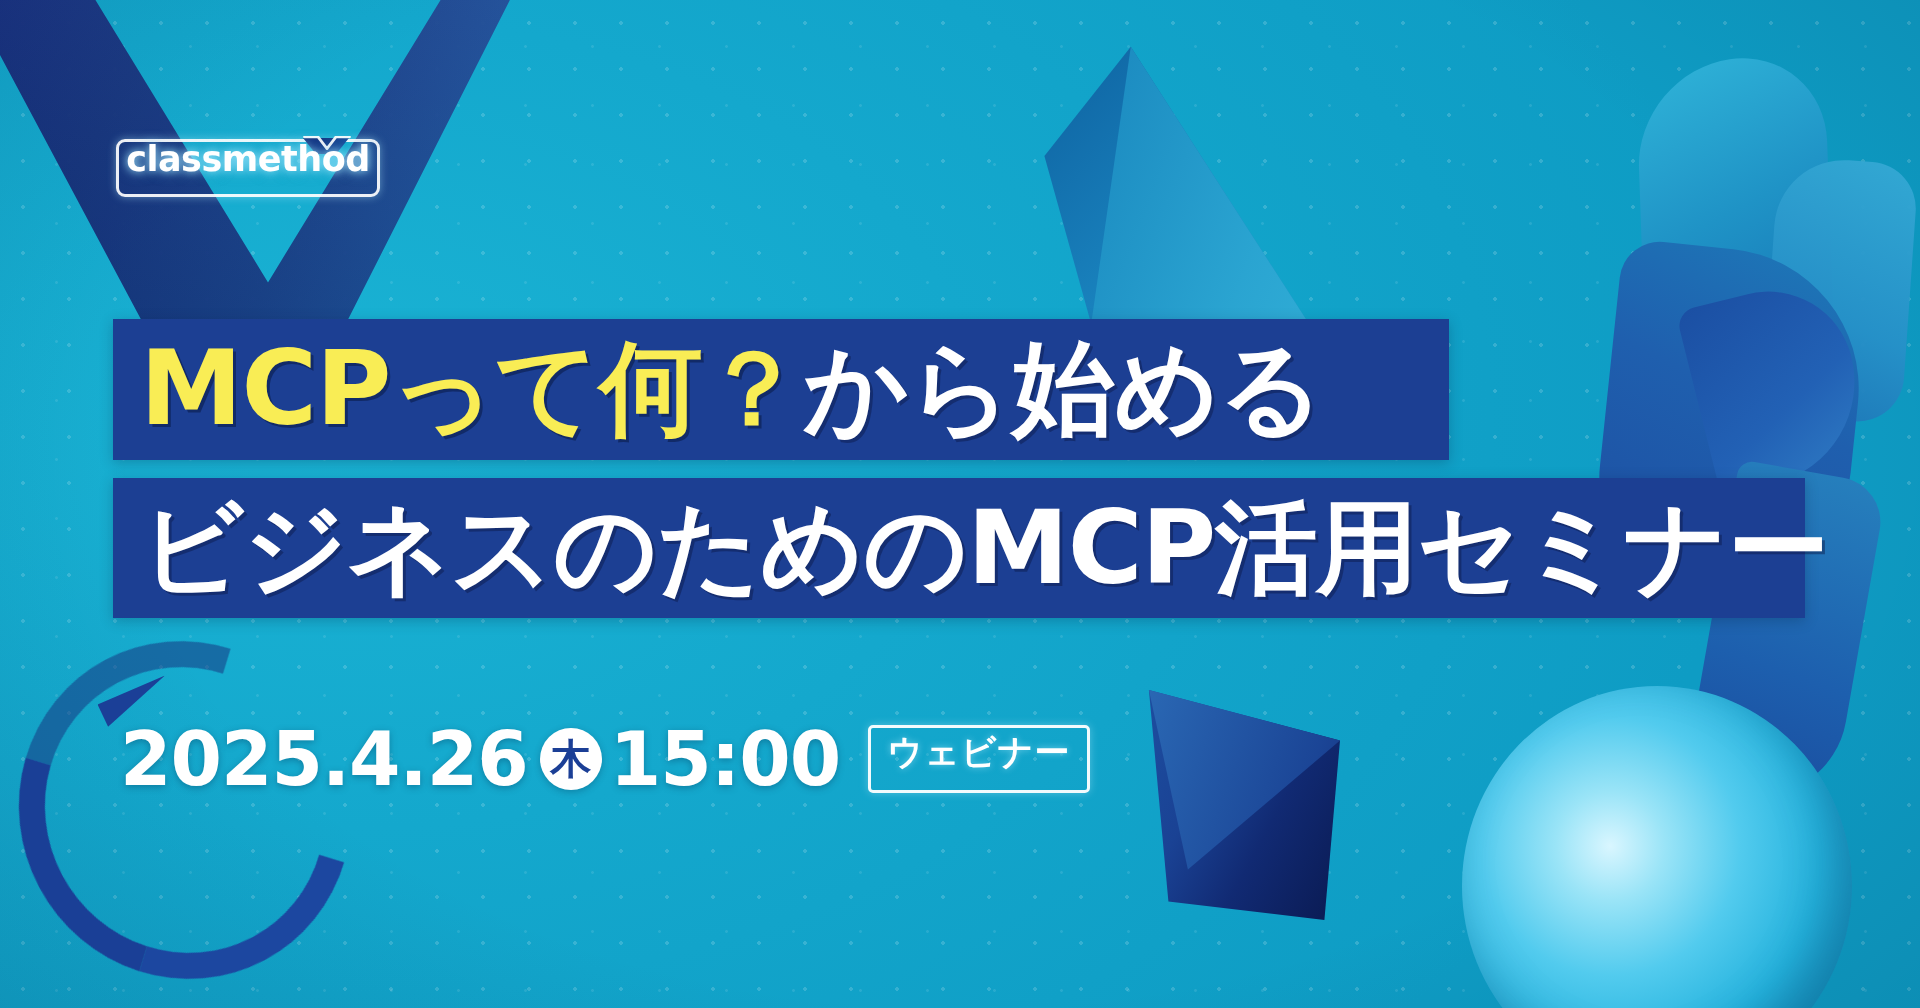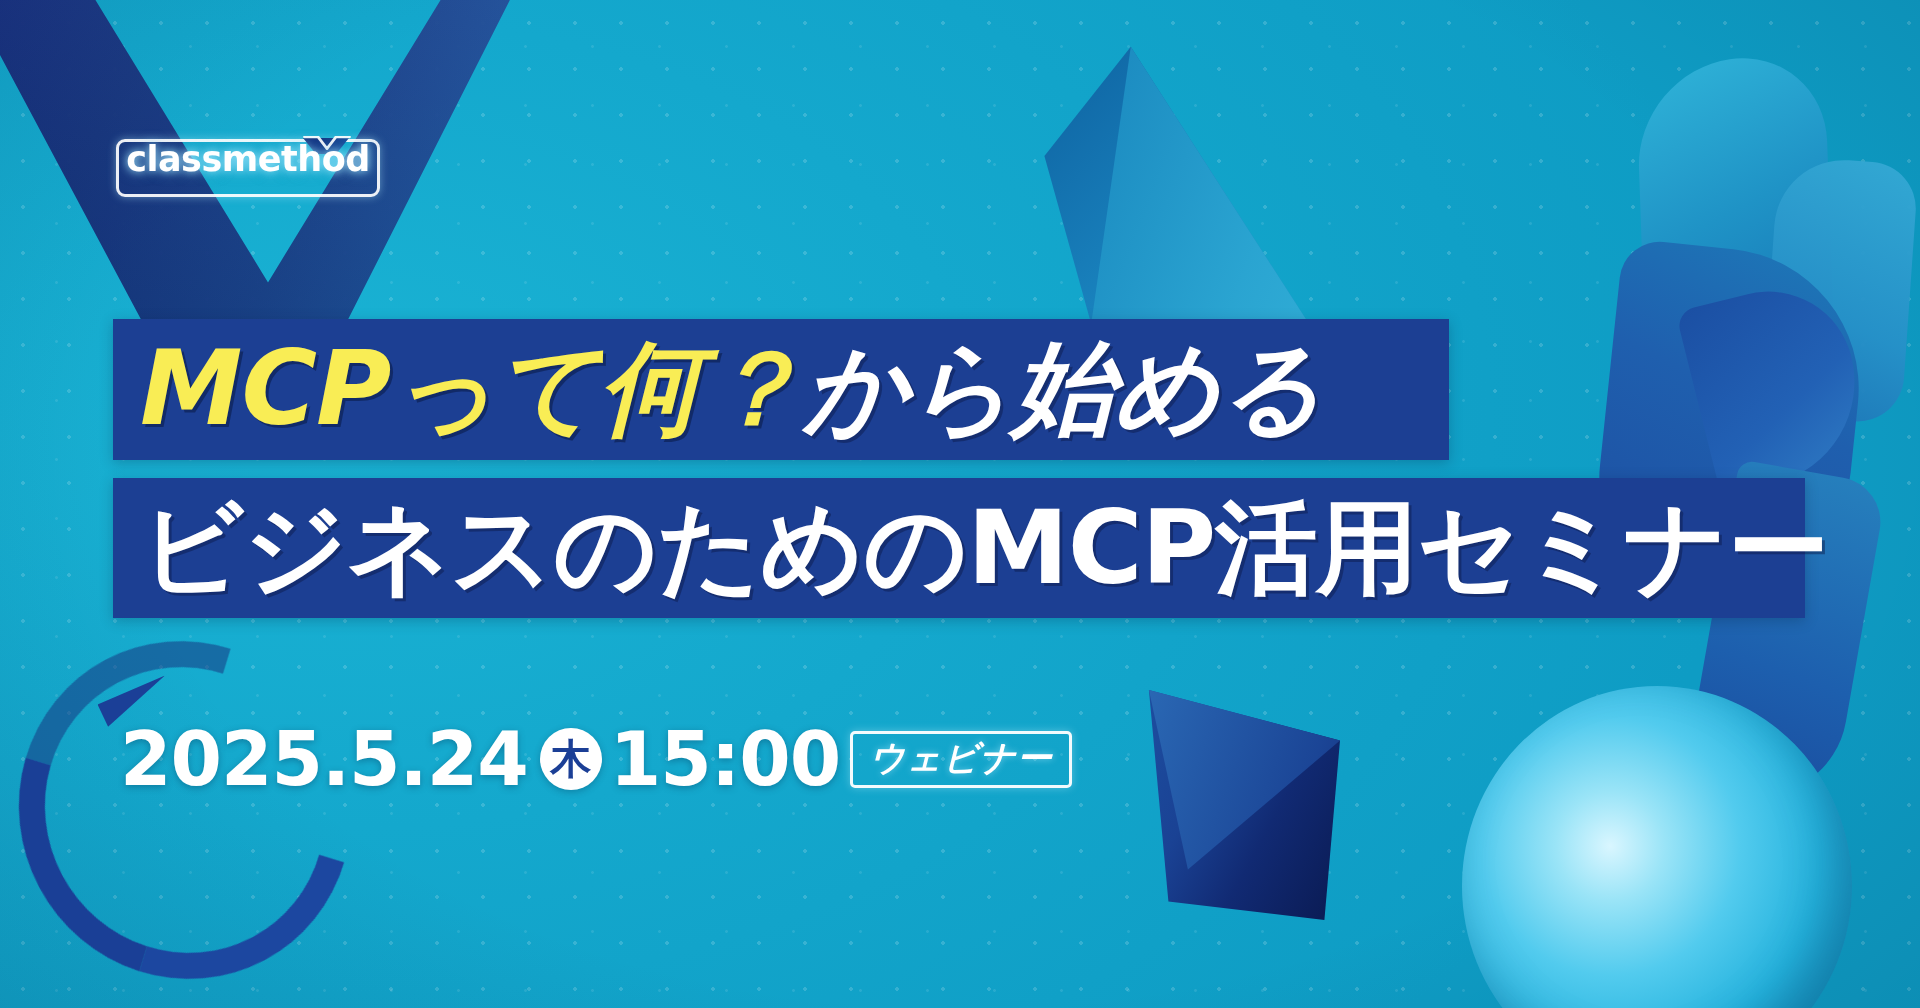--- a/index.html
+++ b/index.html
@@ -180,21 +180,20 @@
   }
   .title-line{
     position:absolute;white-space:nowrap;
     font-family:"DejaVu Sans","Liberation Sans",sans-serif;
     font-weight:700;
     line-height:1;
   }
   .t1{
     left:140px;top:337px;font-size:103px;
     letter-spacing:-1px;
-    font-style:italic;
   }
   .t1 .hl{color:#f9ed55;text-shadow:3px 3px 0 rgba(10,25,70,.55);}
   .t1 .wh{color:#ffffff;text-shadow:3px 3px 0 rgba(10,25,70,.45);}
   .t2{
     left:140px;top:497px;font-size:102px;
     color:#ffffff;letter-spacing:-1px;
     text-shadow:3px 3px 0 rgba(10,25,70,.45);
   }
 
   
@@ -220,26 +219,25 @@
     font-family:"DejaVu Sans",sans-serif;
     font-weight:700;font-size:41px;color:#1b3f96;line-height:1;
   }
   .time-text{
     font-family:"DejaVu Sans",sans-serif;
     font-weight:700;font-size:74px;color:#ffffff;
     letter-spacing:-1px;line-height:1;
     text-shadow:0 2px 7px rgba(0,45,80,.35);
   }
   .webinar{
-    margin-left:10px;
+    margin-left:28px;
     border:3px solid rgba(255,255,255,.95);
     border-radius:5px;
-    padding:7px 16px 9px;
+    padding:7px 16px 20px;
     box-shadow:0 0 8px rgba(185,240,255,.4);
-    font-style:italic;
   }
   .webinar span{
     font-family:"DejaVu Sans",sans-serif;
     font-weight:700;font-size:35px;color:#ffffff;
     letter-spacing:1px;line-height:1;
     text-shadow:0 0 7px rgba(175,235,255,.6);
   }
 </style>
 </head>
 <body>
@@ -285,21 +283,21 @@
   <div class="banner1"></div>
   <div class="banner2"></div>
 
   <div class="title-line t1">
     <span class="hl">MCPって何？</span><span class="wh">から始める</span>
   </div>
 
   <div class="title-line t2">ビジネスのためのMCP活用セミナー</div>
 
   <div class="daterow">
-    <div class="date-text">2025.5.24</div>
+    <div class="date-text">2025.4.26</div>
     <div class="daybadge">
       <span>木</span>
     </div>
     <div class="time-text">15:00</div>
     <div class="webinar">
       <span>ウェビナー</span>
     </div>
   </div>
 
 </div>

